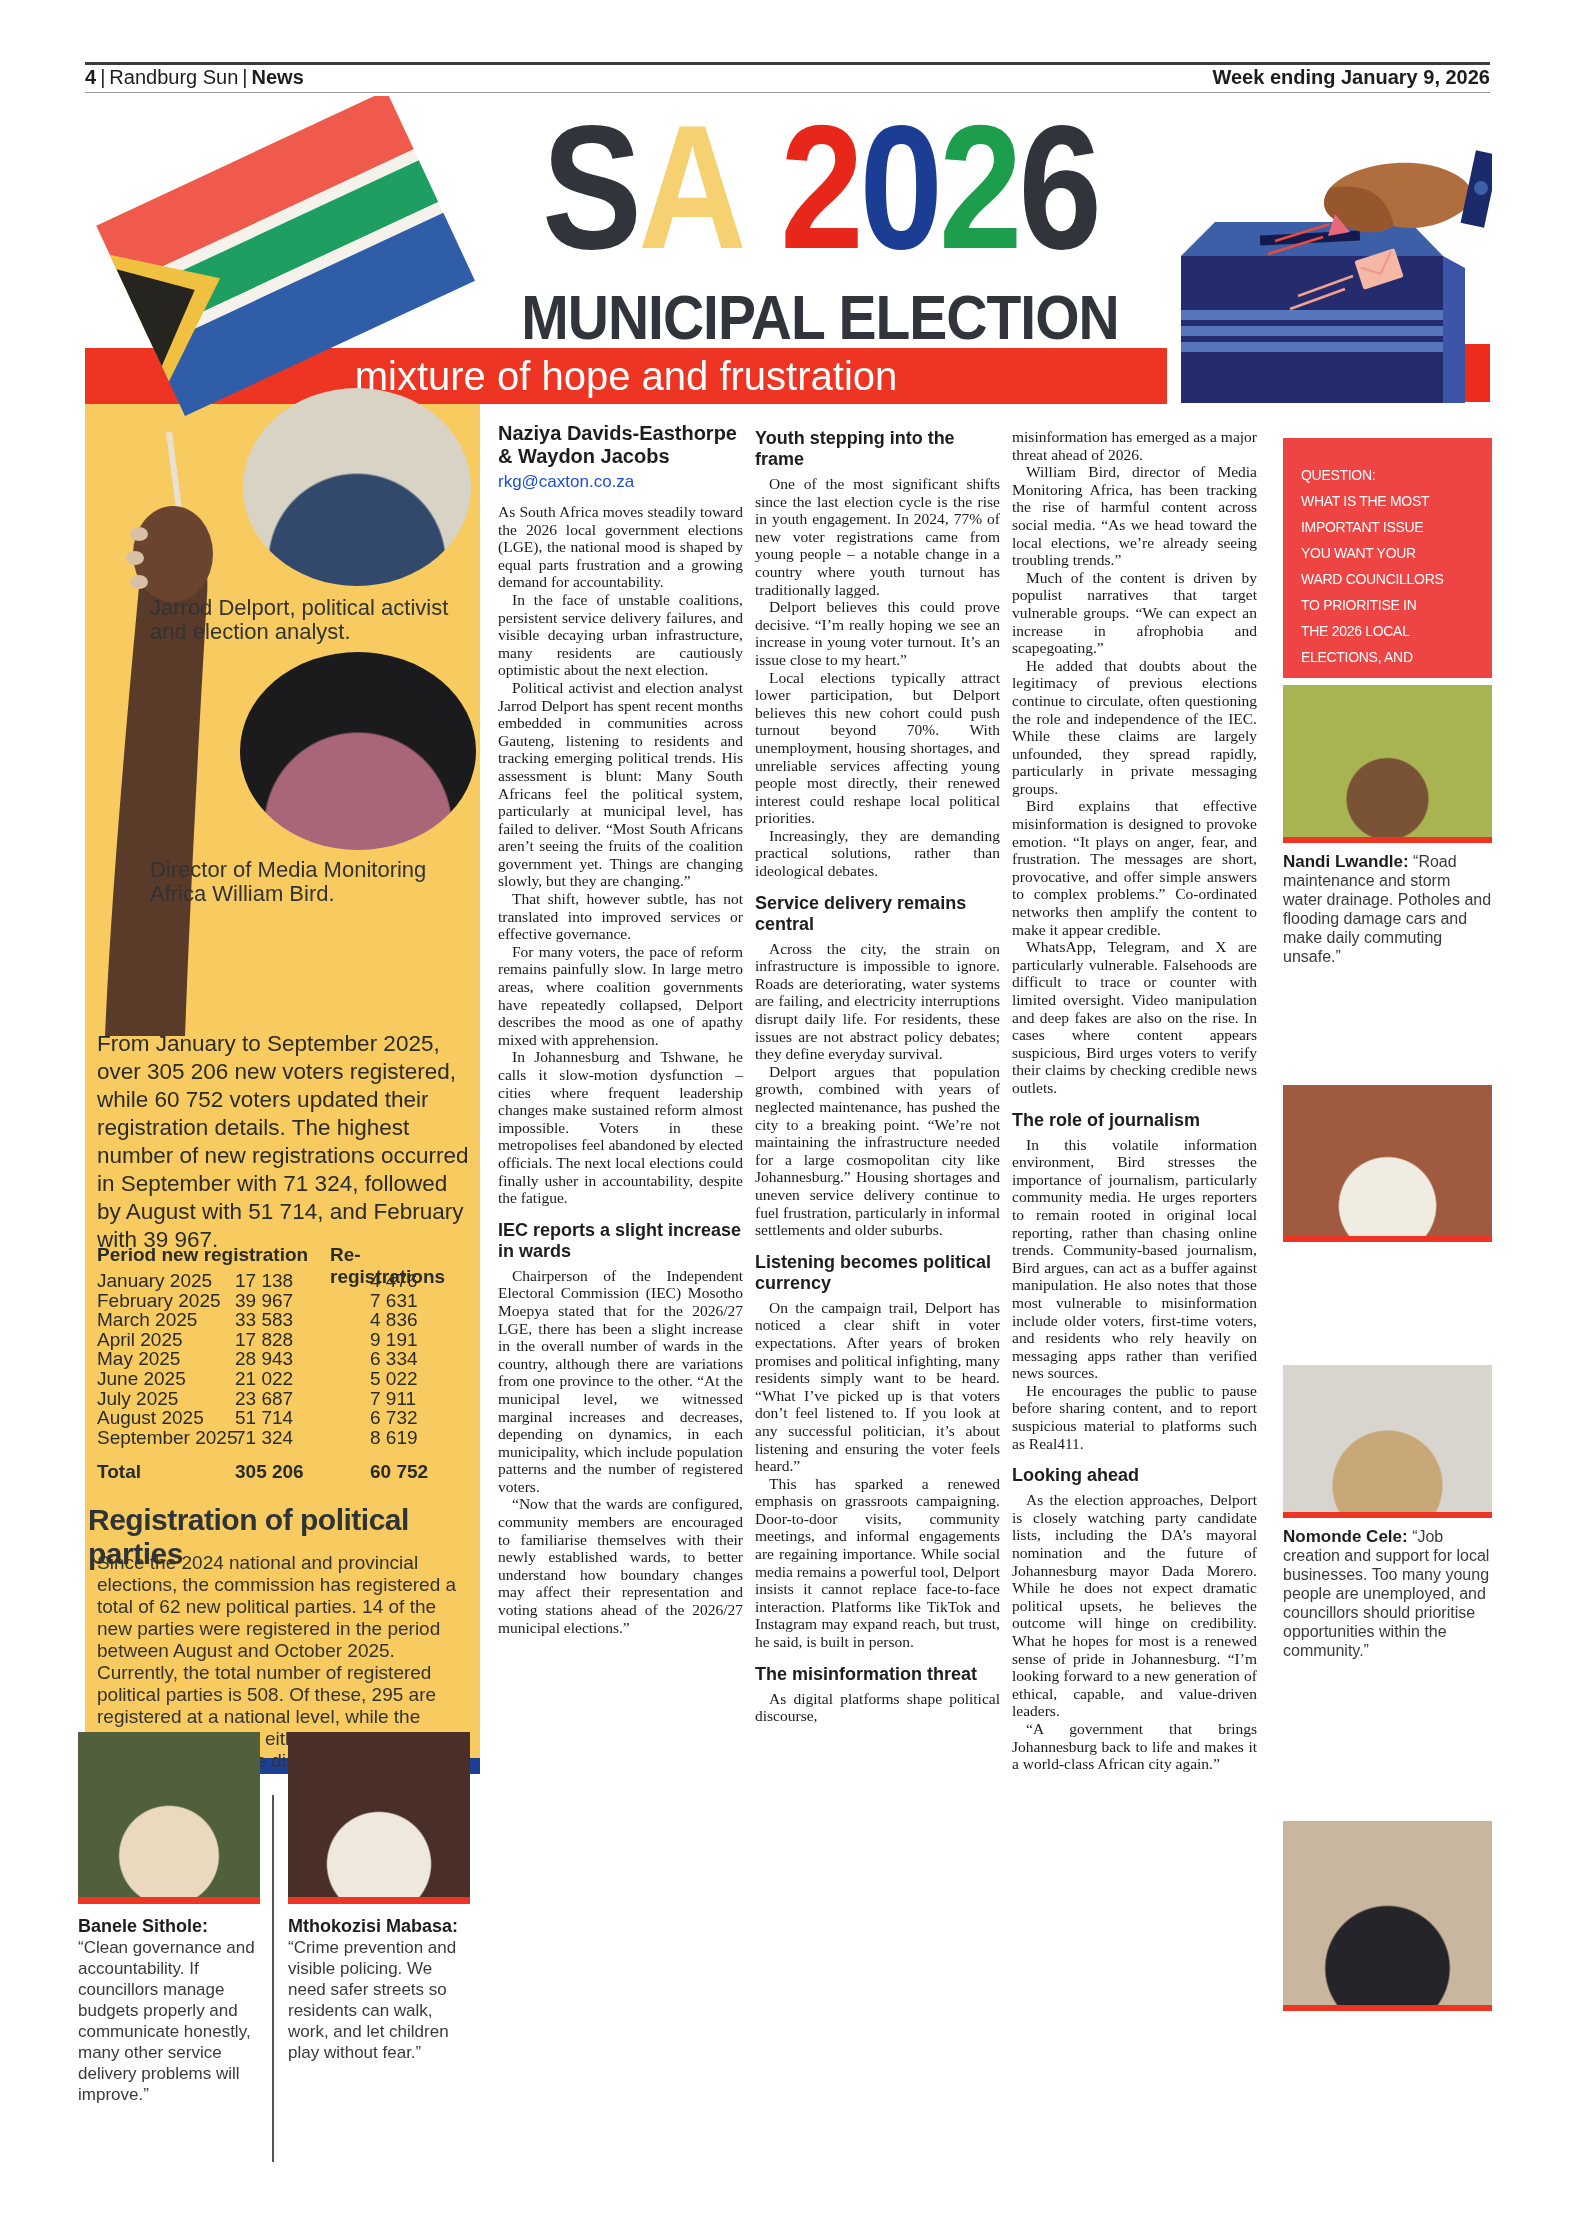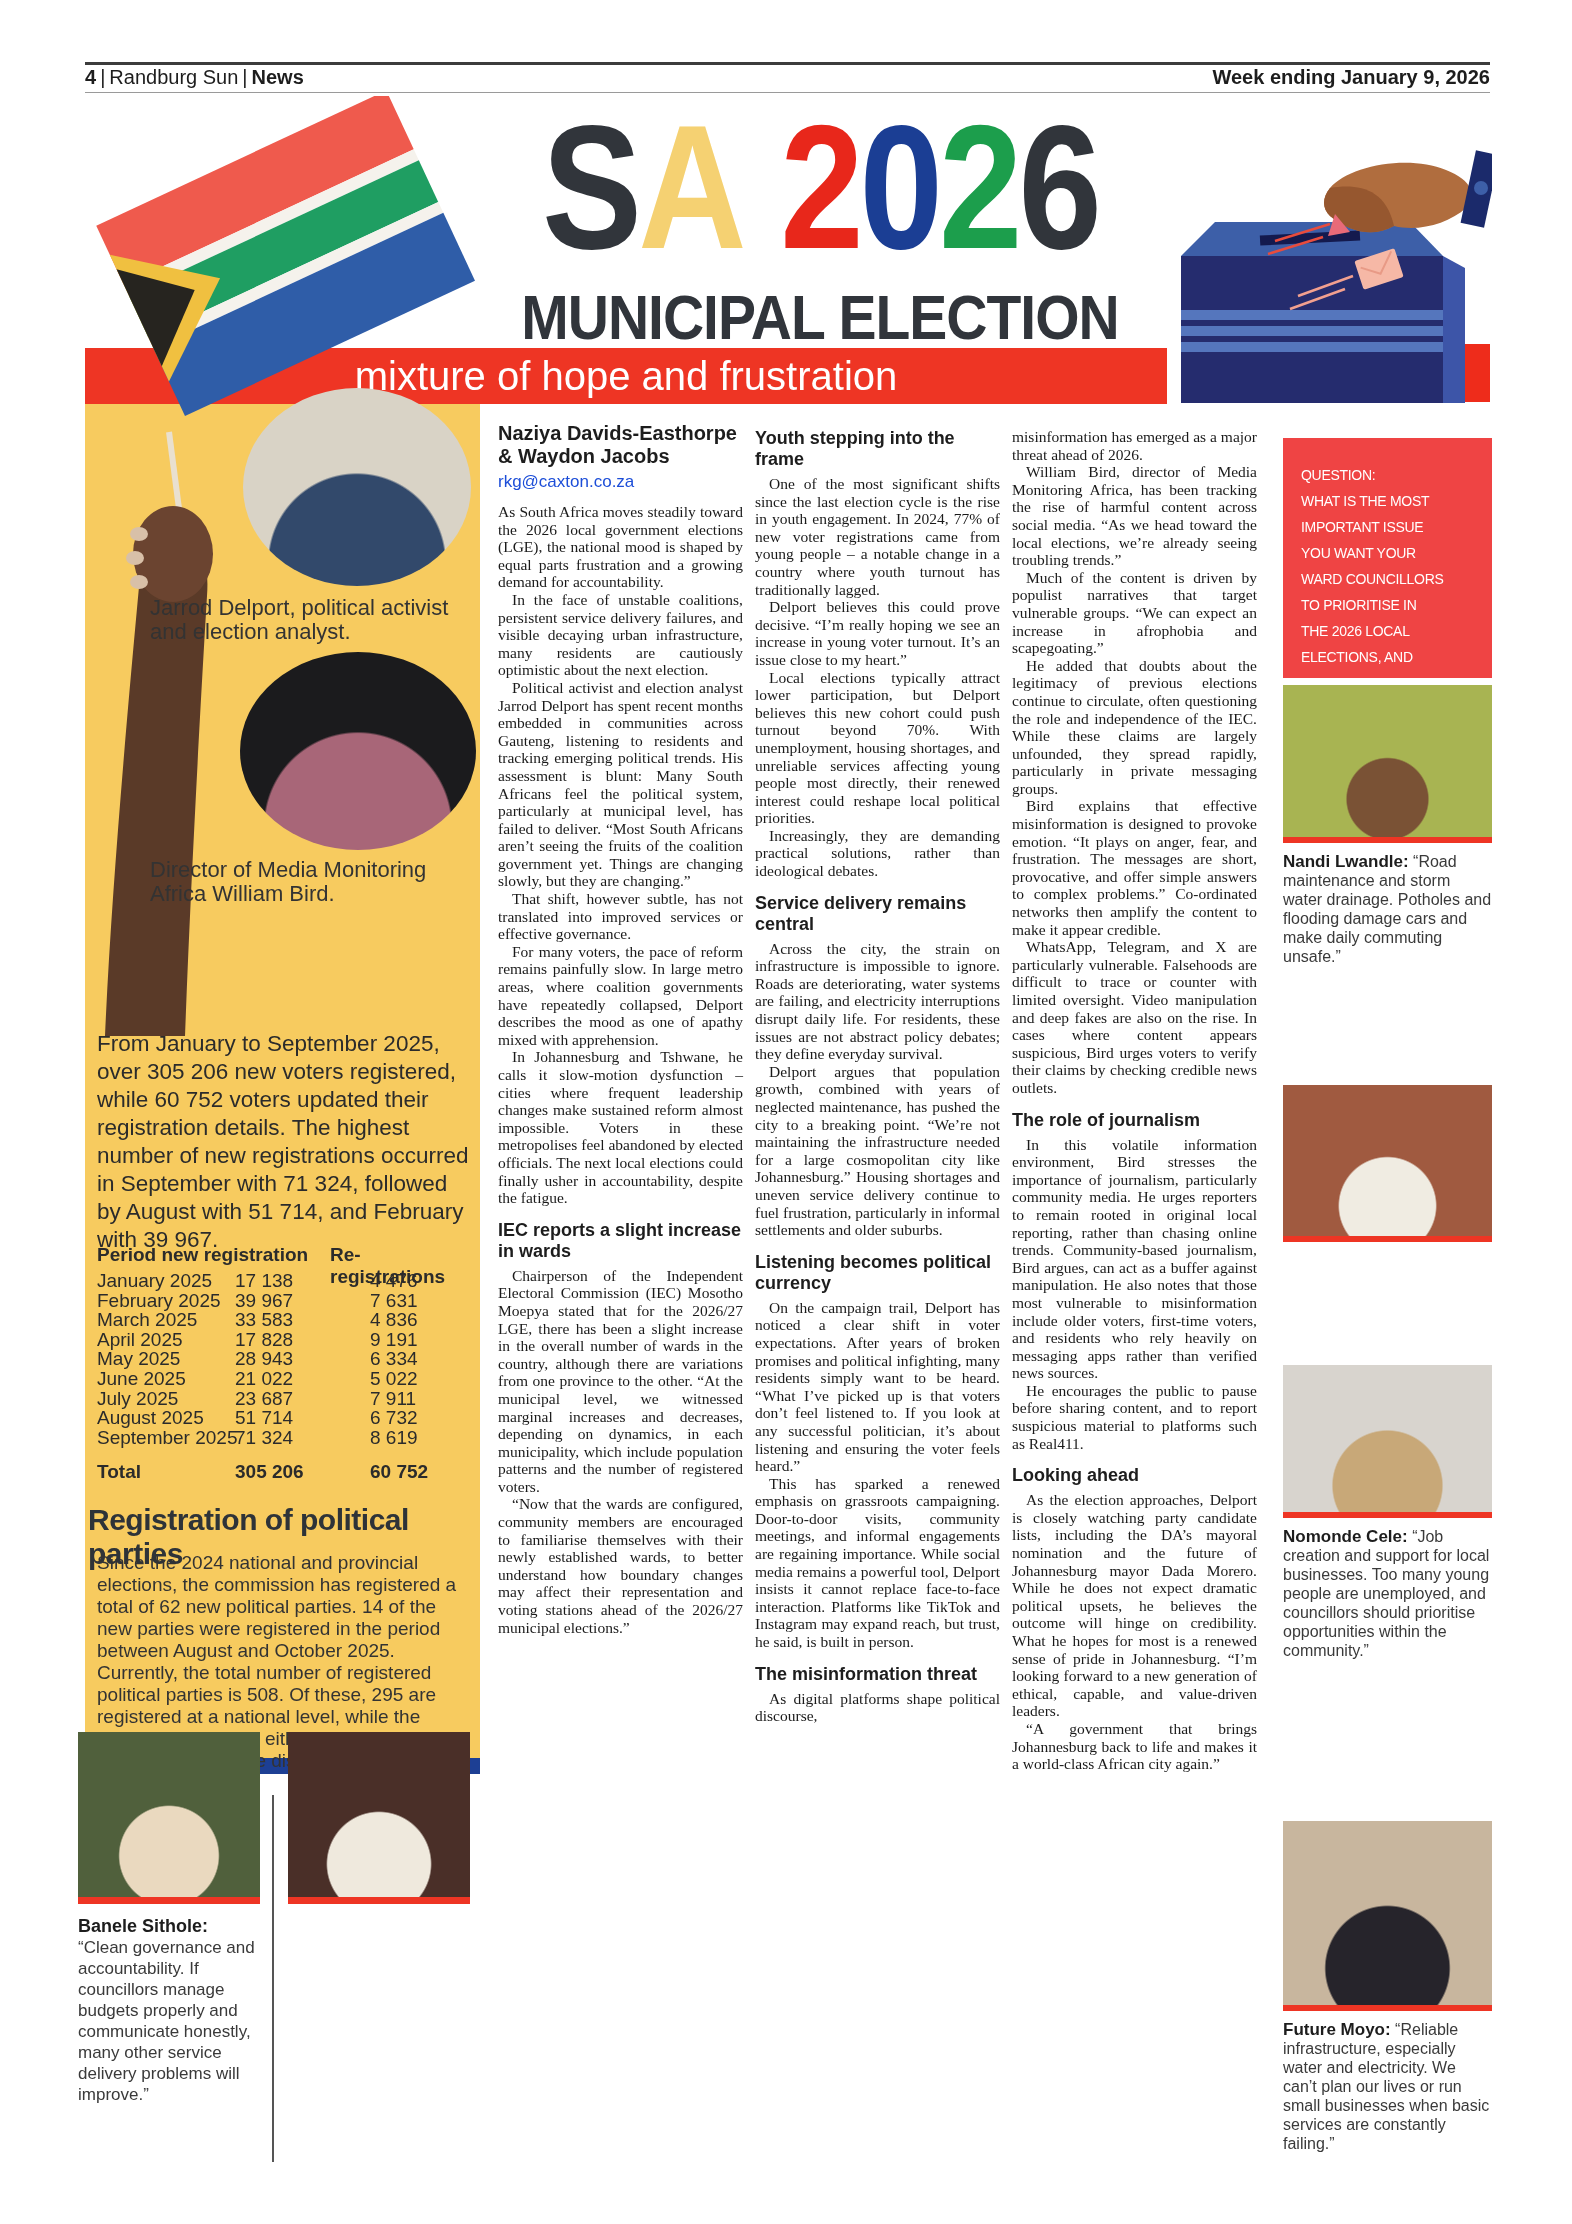--- a/index.html
+++ b/index.html
@@ -293,28 +293,28 @@
       </div>
       <div class="person">
         <div class="p-photo"></div>
       </div>
       <div class="person">
         <div class="p-photo"></div>
         <p class="p-cap"><b>Nomonde Cele:</b> “Job creation and support for local businesses. Too many young people are unemployed, and councillors should prioritise opportunities within the community.”</p>
       </div>
       <div class="person">
         <div class="p-photo"></div>
-        <p class="p-cap"><b>Future Moyo:</b> “Reliable infrastructure, especially water and electricity. We can’t plan our lives or run small businesses when basic services are constantly failing.”</p>
       </div>
     </div>
 
   <div id="bottom-people">
       <div class="person">
         <div class="p-photo"></div>
         <p class="p-cap"><b>Banele Sithole:</b><br>“Clean governance and accountability. If councillors manage budgets properly and communicate honestly, many other service delivery problems will improve.”</p>
       </div>
       <div class="person">
         <div class="p-photo"></div>
+        <p class="p-cap"><b>Mthokozisi Mabasa:</b><br>“Crime prevention and visible policing. We need safer streets so residents can walk, work, and let children play without fear.”</p>
       </div>
     </div>
   <div class="abs" id="bottom-divider"></div>
 
 </div>
 
 </body></html>

